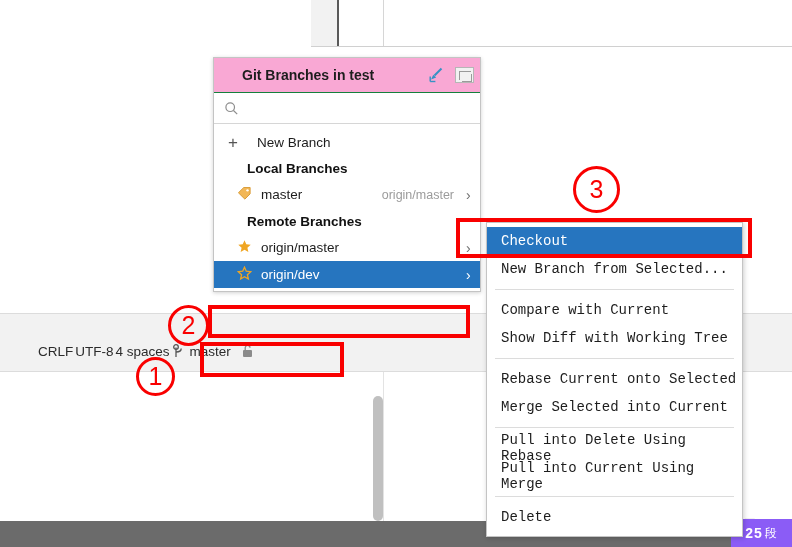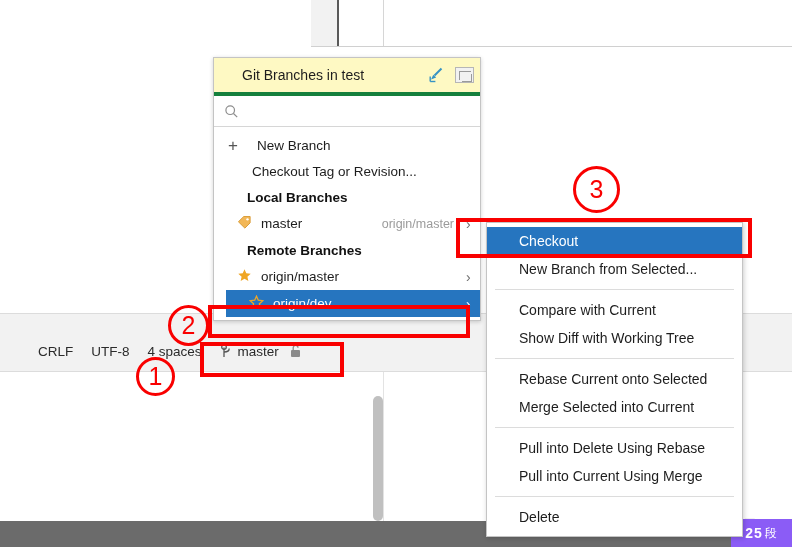--- a/index.html
+++ b/index.html
@@ -55,21 +55,21 @@
     left: 0; top: 313px; width: 792px; height: 57px;
     background: #f2f2f2;
     border-top: 1px solid #dcdcdc;
     border-bottom: 1px solid #dcdcdc;
   }
   .status-items {
     position: absolute;
     left: 38px; top: 30px;
     display: flex;
     align-items: center;
-    gap: 18px;
+    gap: 2px;
     font-size: 13.5px;
     color: #2b2b2b;
     white-space: nowrap;
   }
   .status-item { display: flex; align-items: center; gap: 5px; }
   .branch-glyph {
     display: inline-block;
     width: 11px; height: 15px;
     position: relative;
     margin-right: 2px;
@@ -128,24 +128,25 @@
   .branches-popup {
     position: absolute;
     left: 213px; top: 57px; width: 266px;
     background: #ffffff;
     border: 1px solid #c4c4c4;
     box-shadow: 0 1px 4px rgba(0,0,0,0.18);
   }
   .popup-title {
     position: relative;
     height: 34px;
-    background: #fef9c3;
-    border-bottom: 4px solid #15803d;
-    display: flex;
-    align-items: center;
+    background: #f9a8d4;
+    border-bottom: 1px solid #15803d;
+    display: flex;
+    align-items: center;
+    font-weight: bold;
   }
   .popup-title-text {
     position: absolute;
     left: 28px;
     font-size: 14px;
     color: #1d1d1d;
   }
   .popup-title-actions {
     position: absolute;
     right: 6px;
@@ -246,21 +247,20 @@
   }
   .branch-row .chev {
     margin-left: 12px;
     color: #6f6f6f;
     font-size: 14px;
     width: 8px;
   }
   .branch-row.selected {
     background: #2675bf;
     color: #ffffff;
-    margin-left: 12px;
   }
   .branch-row.selected .chev { color: #ffffff; }
   .plus-glyph {
     color: #555;
     font-size: 17px;
     line-height: 1;
     font-weight: 500;
   }
 
   
@@ -270,24 +270,25 @@
     background: #ffffff;
     border: 1px solid #c4c4c4;
     box-shadow: 1px 1px 5px rgba(0,0,0,0.2);
     padding: 4px 0 5px 0;
     box-sizing: border-box;
   }
   .menu-item {
     height: 28px;
     display: flex;
     align-items: center;
-    padding-left: 32px;
+    padding-left: 14px;
     font-size: 14px;
     color: #1d1d1d;
     box-sizing: border-box;
+    font-family: Liberation Mono, monospace;
   }
   .menu-item.highlight {
     background: #2675bf;
     color: #ffffff;
   }
   .menu-sep {
     height: 1px;
     background: #dcdcdc;
     margin: 6px 8px 6px 8px;
   }
@@ -395,23 +396,20 @@
 
     <div class="popup-list">
 
       <div class="list-row">
         <span class="ic">
             <span class="plus-glyph">+</span>
           </span>
         <span class="lbl">New Branch</span>
       </div>
 
-      <div class="list-row indent-text">
-        <span class="lbl">Checkout Tag or Revision...</span>
-      </div>
 
       <div class="group-header">Local Branches</div>
 
       <div class="branch-row">
         <span class="ic">
           <svg viewBox="0 0 16 16" width="15" height="15" aria-hidden="true">
             <path d="M1.5 7.2 L7.2 1.6 L14 1.6 L14 8.4 L8.4 14 Z" fill="#f2b757" stroke="#d89b36" stroke-width="1"></path>
             <circle cx="11.2" cy="4.6" r="1.25" fill="#ffffff"></circle>
           </svg>
         </span>

